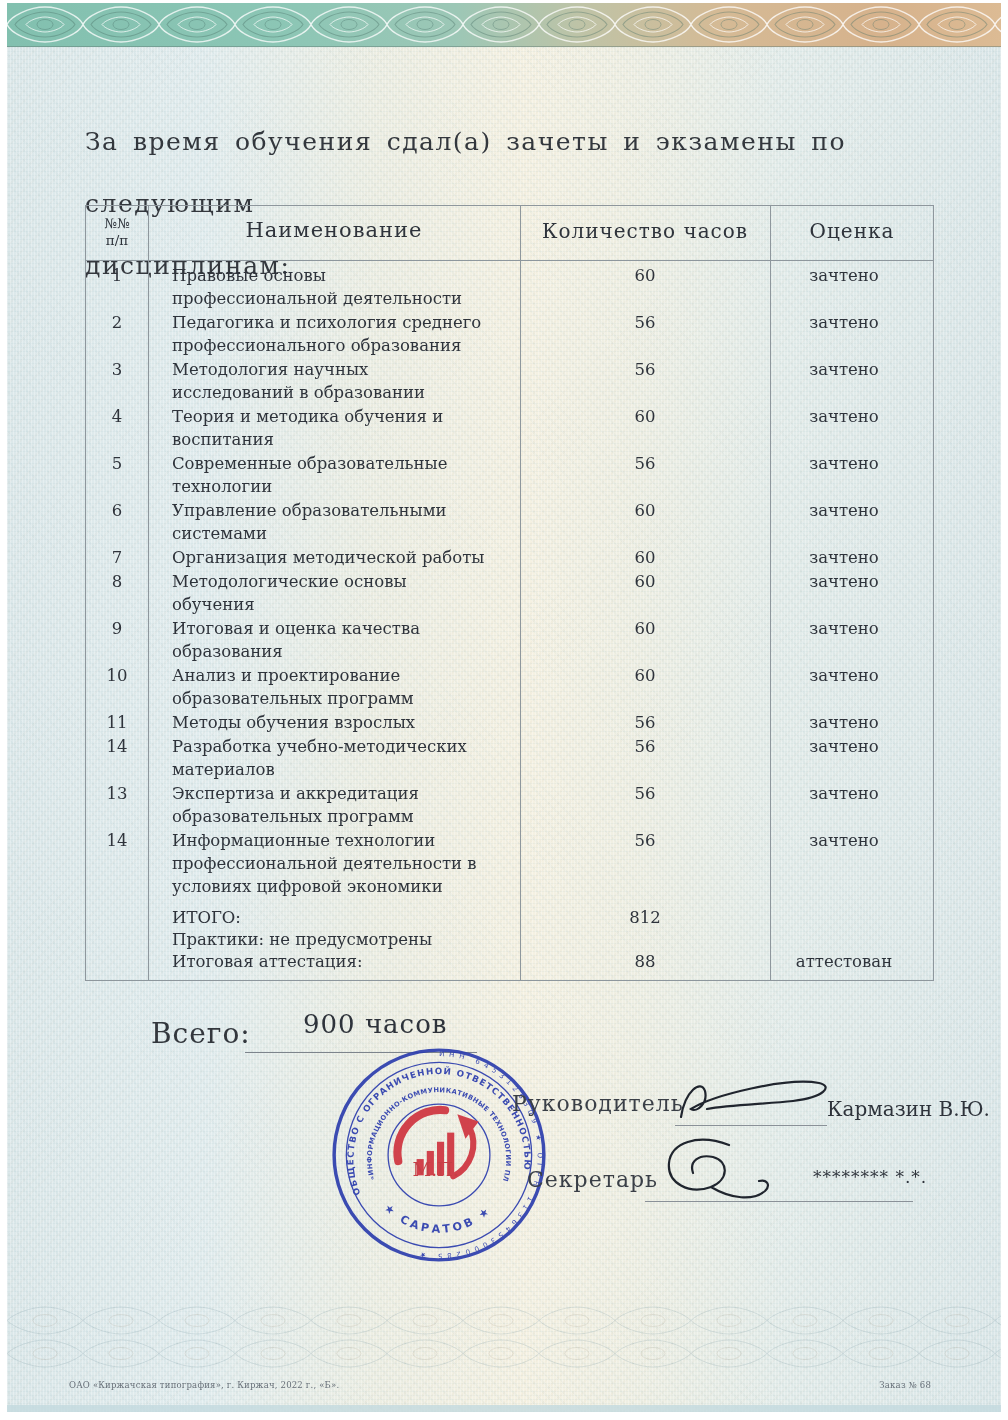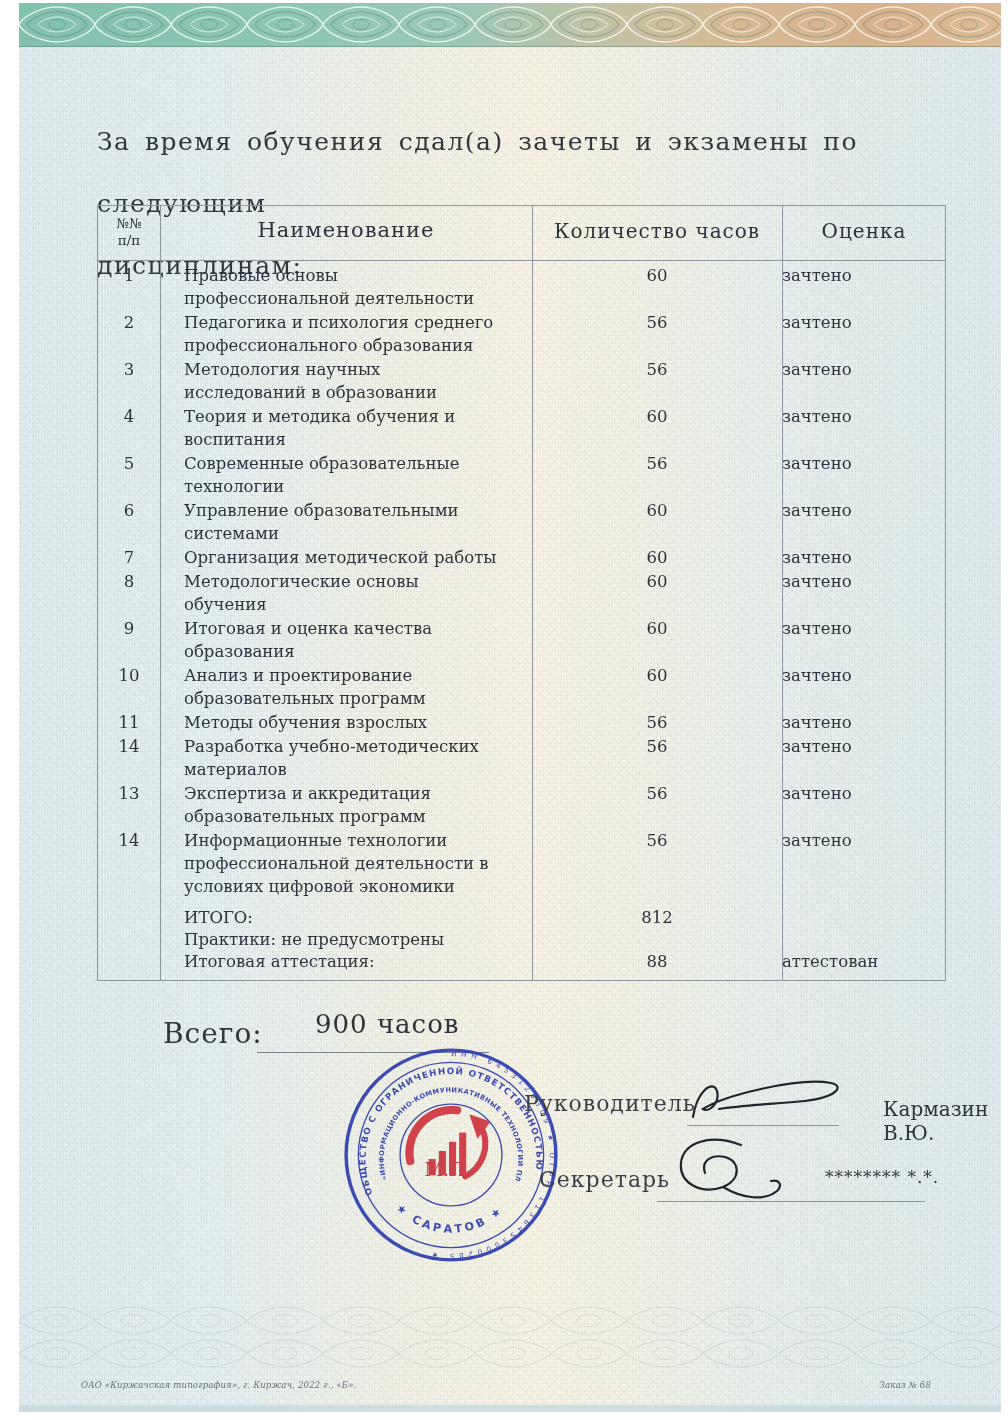--- a/index.html
+++ b/index.html
@@ -5,21 +5,21 @@
   html,body{margin:0;padding:0;}
   body{width:1008px;height:1420px;position:relative;background:#ffffff;
        font-family:"DejaVu Serif","Liberation Serif",serif;color:#2e333b;}
   .page{position:absolute;left:7px;top:3px;right:7px;bottom:8px;
     background:
       repeating-linear-gradient(90deg, rgba(255,255,255,.28) 0 1px, rgba(255,255,255,0) 1px 3px),
       repeating-linear-gradient(0deg, rgba(150,185,190,.10) 0 1px, rgba(255,255,255,0) 1px 4px),
       repeating-linear-gradient(45deg, rgba(150,185,190,.07) 0 2px, rgba(255,255,255,0) 2px 7px),
       repeating-linear-gradient(-45deg, rgba(190,170,140,.05) 0 2px, rgba(255,255,255,0) 2px 7px),
       linear-gradient(90deg,#dce8ea 0%,#e1ecee 20%,#edeee3 37%,#f5f1e2 52%,#efefe3 63%,#e3ecea 78%,#dbe7e9 100%);
-    overflow:hidden;margin-left:12px;}
+    overflow:hidden;}
   .band{position:absolute;left:0;right:0;top:0;height:43px;
     background:linear-gradient(90deg,#82c0af 0%,#8cc6b5 28%,#9cc7b6 45%,#bfc3a6 58%,#d5ba95 72%,#d6b28c 88%,#dcbb94 100%);
     border-bottom:1px solid rgba(95,120,112,.45);}
   .band svg{display:block;}
   .bottom-ornament{position:absolute;left:0;right:0;bottom:42px;height:66px;opacity:.5;}
   .bottom-strip{position:absolute;left:0;right:0;bottom:0;height:7px;background:#c3dade;opacity:.8;}
 
   .title{position:absolute;left:78px;top:108px;width:860px;font-size:25px;color:#33373d;
          letter-spacing:1.5px;word-spacing:5px;line-height:62px;}
 
@@ -32,36 +32,36 @@
   .th-num{left:0;width:62px;top:9px;font-size:13.5px;line-height:17px;}
   .th-name{left:62px;width:372px;top:12px;font-size:21px;letter-spacing:1px;}
   .th-hours{left:434px;width:250px;top:13px;font-size:20px;letter-spacing:1px;}
   .th-grade{left:684px;width:164px;top:13px;font-size:20px;letter-spacing:1px;}
   .rows{position:absolute;left:0;right:0;top:58px;}
   .row{display:flex;font-size:16.5px;line-height:23px;margin-bottom:1px;}
   .c-num{width:62px;text-align:center;flex:none;}
   .c-name{width:372px;flex:none;box-sizing:border-box;padding-left:24px;}
   .c-name .nm{display:block;max-width:318px;}
   .c-hours{width:250px;text-align:center;flex:none;}
-  .c-grade{width:148px;flex:none;}
+  .c-grade{width:148px;text-align:center;flex:none;}
   .totals{margin-top:9px;}
   .totals .row{line-height:22px;margin-bottom:0;}
 
   .vsego-label{position:absolute;left:144px;top:1014px;font-size:28px;letter-spacing:1px;color:#33373d;}
   .vsego-value{position:absolute;left:296px;top:1006px;font-size:26px;letter-spacing:1px;color:#2e333b;}
   .vsego-line{position:absolute;left:238px;top:1049px;width:232px;height:1px;background:#7d848c;}
 
   .sig-label{position:absolute;font-size:22px;letter-spacing:1px;color:#3a3f47;}
   .sig-line{position:absolute;height:1px;background:#8a9198;}
   .sig-name{position:absolute;font-size:20px;color:#2e333b;}
   .sig-svg{position:absolute;}
   .stamp{position:absolute;left:320px;top:1040px;width:224px;height:224px;opacity:.93;}
 
   .footer{position:absolute;bottom:22px;font-size:8.5px;color:#676f78;letter-spacing:.2px;
-          font-family:"DejaVu Serif","Liberation Serif",serif;font-style:italic;}
+          font-family:"DejaVu Serif","Liberation Serif",serif;}
   .footer-left{left:62px;} .footer-right{right:70px;}
 </style>
 </head>
 <body>
 
 <div class="page">
 
   <div class="band">
     <svg width="994" height="43">
       <defs>
@@ -291,21 +291,21 @@
       <polygon points="128,70 149,77 136,94" fill="#cf3540"></polygon>
       <text x="84" y="131" font-family="DejaVu Serif, Liberation Serif, serif" font-size="18" fill="#c2333b">М.П.</text>
     </g>
   </svg>
 
   <div class="sig-label" style="left:505px;top:1088px;">Руководитель</div>
   <svg class="sig-svg" style="left:660px;top:1062px;" width="180" height="62">
     <path d="M14 52 C18 26 34 14 38 26 C41 38 30 48 24 44 C46 30 120 12 152 18 C166 21 158 32 126 36 C98 39 62 40 40 44" fill="none" stroke="#20252e" stroke-width="2.2" stroke-linecap="round"></path>
   </svg>
   <div class="sig-line" style="left:668px;top:1122px;width:152px;"></div>
-  <div class="sig-name" style="left:864px;top:1094px;">Кармазин В.Ю.</div>
+  <div class="sig-name" style="left:820px;top:1094px;">Кармазин В.Ю.</div>
 
   <div class="sig-label" style="left:520px;top:1164px;">Секретарь</div>
   <svg class="sig-svg" style="left:630px;top:1128px;" width="170" height="76">
     <path d="M92 14 C60 2 34 12 32 32 C30 52 52 64 74 56 C92 49 92 30 76 26 C62 23 52 30 56 42 M74 56 C94 68 116 70 128 60 C134 54 130 48 122 50" fill="none" stroke="#20252e" stroke-width="2.2" stroke-linecap="round"></path>
   </svg>
   <div class="sig-line" style="left:638px;top:1198px;width:268px;"></div>
   <div class="sig-name" style="left:806px;top:1164px;font-size:17px;letter-spacing:1px;">******** *.*.</div>
 
   <div class="footer footer-left">ОАО «Киржачская типография», г. Киржач, 2022 г., «Б».</div>
   <div class="footer footer-right">Заказ № 68</div>

